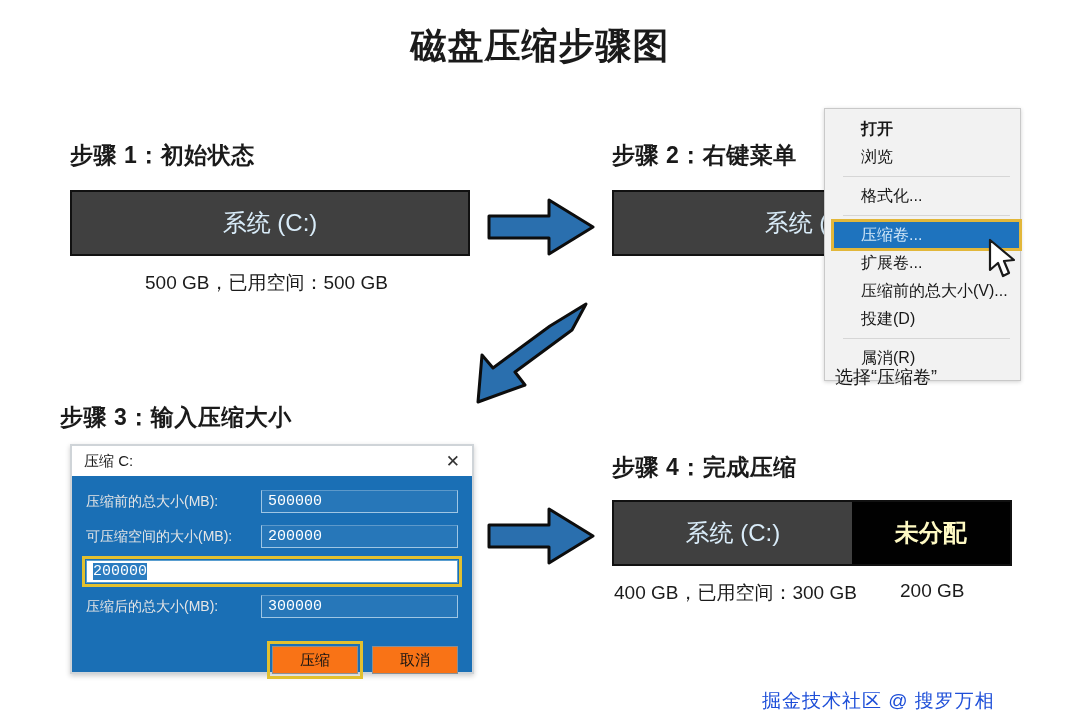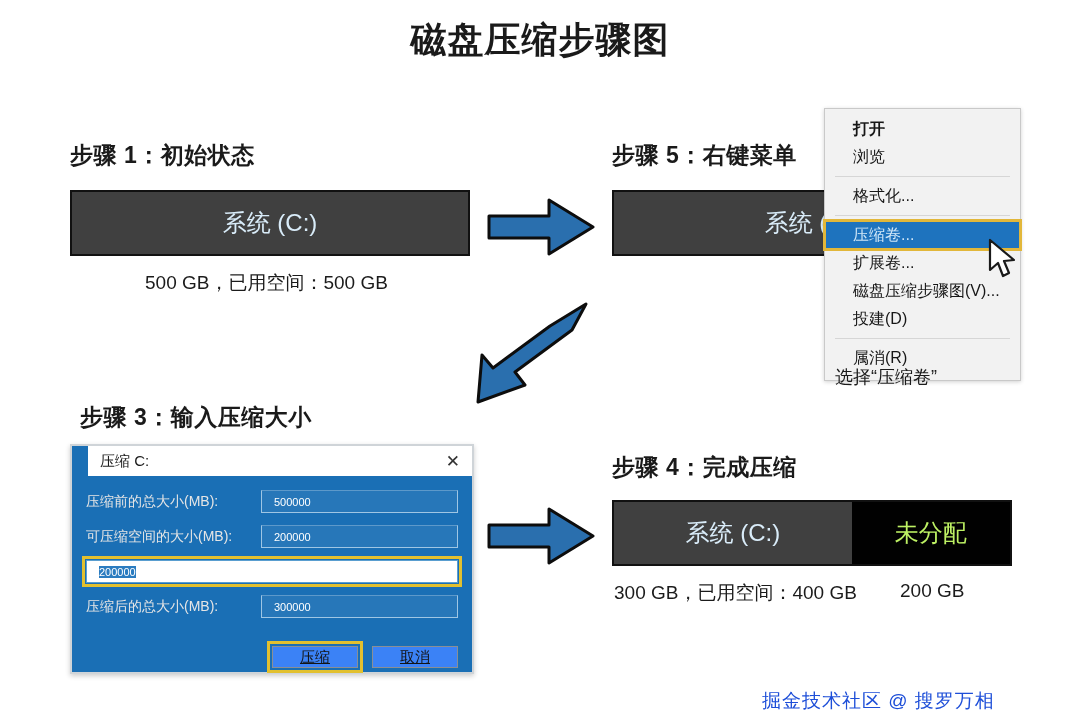--- a/index.html
+++ b/index.html
@@ -7,21 +7,21 @@
     width:1080px;height:725px;
     background:#ffffff;
     font-family:"Liberation Sans","DejaVu Sans",sans-serif;
     overflow:hidden;position:relative;
     -webkit-font-smoothing:antialiased;
   }
   #stage{position:absolute;left:0;top:0;width:1080px;height:725px;}
 
   
   .page-title{
-    position:absolute;left:0;top:16px;width:1080px;
+    position:absolute;left:0;top:22px;width:1080px;
     text-align:center;
     font-size:36px;font-weight:bold;color:#1a1a1a;
     letter-spacing:1px;
   }
 
   
   .step-head{
     position:absolute;
     font-size:23px;font-weight:bold;color:#1a1a1a;
     letter-spacing:0.5px;white-space:nowrap;text-align:center;
@@ -35,38 +35,38 @@
     display:flex;align-items:center;
     overflow:hidden;
   }
   .disk-seg{
     height:100%;
     display:flex;align-items:center;justify-content:center;
     font-size:24px;
     box-sizing:border-box;
   }
   .seg-blue{background:#404040;color:#d9ecf9;}
-  .seg-black{background:#010101;color:#bef264;}
+  .seg-black{background:#010101;color:#fef9c3;font-weight:bold;}
 
   .bar-caption{
     position:absolute;
     font-size:19px;color:#1b1b1b;white-space:nowrap;
   }
 
   
   .arrow-svg{position:absolute;}
 
   
   .ctx-menu{
     position:absolute;
     background:#f2f2f2;
     border:1px solid #c9c9c9;
     box-sizing:border-box;
     box-shadow:0 1px 4px rgba(0,0,0,0.18);
-    padding:6px 0 8px 0;
+    padding:6px 0 8px 8px;
   }
   .ctx-item{
     position:relative;
     height:28px;line-height:28px;
     padding:0 14px 0 28px;
     font-size:16px;color:#171717;
     white-space:nowrap;
     box-sizing:border-box;
   }
   .ctx-item.bold{font-weight:bold;}
@@ -92,21 +92,20 @@
     background:#1a6fb5;
     border:2px solid #cfd4d8;
     box-sizing:border-box;
     box-shadow:0 2px 5px rgba(0,0,0,0.2);
   }
   .dlg-titlebar{
     height:30px;background:#ffffff;
     display:flex;align-items:center;
     padding:0 6px 0 12px;
     box-sizing:border-box;
-    margin-left:16px;
   }
   .dlg-title{font-size:15px;color:#1a1a1a;flex:1;}
   .dlg-close{
     font-size:17px;color:#333;cursor:default;
     padding:0 6px;line-height:1;
   }
   .dlg-body{padding:14px 14px 6px 14px;}
   .dlg-row{
     display:flex;align-items:center;
     margin-bottom:12px;
@@ -114,44 +113,45 @@
   .dlg-label{
     width:175px;flex:none;
     font-size:14px;color:#e5e5e5;
   }
   .dlg-input{
     flex:1;height:23px;
     background:rgba(255,255,255,0.06);
     border:1px solid #9fc6e4;
     border-top-color:rgba(255,255,255,0.25);
     box-sizing:border-box;
-    color:#ffffff;font-size:11px;
-    display:flex;align-items:center;
-    padding:0 12px;
+    color:#ffffff;font-size:15px;
+    display:flex;align-items:center;
+    padding:0 6px;
+    font-family:Liberation Mono, monospace;
   }
   .dlg-input.focused{
     background:#ffffff;color:#1a1a1a;
     border:1px solid #5a9ed0;
     outline:3px solid #e2c02f;
     outline-offset:1px;
   }
   .dlg-input.focused .sel{
     background:#2b7cc0;color:#ffffff;
   }
   .dlg-buttons{
     display:flex;justify-content:flex-end;
     gap:14px;padding:10px 14px 14px 14px;
   }
   .dlg-btn{
-    width:86px;height:22px;
-    background:#3b82f6;
+    width:86px;height:28px;
+    background:#f97316;
     border:1px solid #8a8f94;
     box-sizing:border-box;
     display:flex;align-items:center;justify-content:center;
-    font-size:15px;color:#141414;text-decoration:underline;
+    font-size:15px;color:#141414;
   }
   .dlg-btn.primary{
     outline:3px solid #e2c02f;outline-offset:2px;
   }
 
   
   .watermark{
     position:absolute;
     font-size:19px;color:#1d4ed8;
     white-space:nowrap;letter-spacing:1px;
@@ -169,56 +169,56 @@
   <div class="disk-bar" style="left:70px;top:190px;width:400px;height:66px;">
     <div class="disk-seg seg-blue" style="width:100%;">系统 (C:)</div>
   </div>
 
   <div class="bar-caption" style="left:145px;top:270px;">500 GB，已用空间：500 GB</div>
 
   <svg class="arrow-svg" style="left:487px;top:196px;" width="110" height="62" viewBox="0 0 110 62">
     <polygon points="2,20 62,20 62,4 106,31 62,58 62,42 2,42" fill="#2a6fae" stroke="#0d0d0d" stroke-width="3" stroke-linejoin="round"></polygon>
   </svg>
 
-  <div class="step-head" style="left:612px;top:140px;">步骤 5：右键菜单</div>
+  <div class="step-head" style="left:612px;top:140px;">步骤 2：右键菜单</div>
 
   <div class="disk-bar" style="left:612px;top:190px;width:400px;height:66px;">
     <div class="disk-seg seg-blue" style="width:100%;">系统 (C:)</div>
   </div>
 
   <div class="ctx-menu" style="left:824px;top:108px;width:197px;">
 
     <div class="ctx-item bold">打开</div>
     <div class="ctx-item">浏览</div>
     <div class="ctx-sep"></div>
 
     <div class="ctx-item">格式化...</div>
     <div class="ctx-sep"></div>
 
     <div class="ctx-item selected">压缩卷...</div>
     <div class="ctx-item">扩展卷...</div>
 
-    <div class="ctx-item">磁盘压缩步骤图(V)...</div>
+    <div class="ctx-item">压缩前的总大小(V)...</div>
     <div class="ctx-item">投建(D)</div>
     <div class="ctx-sep"></div>
 
     <div class="ctx-item">属消(R)</div>
   </div>
 
   <svg class="cursor" style="left:988px;top:238px;" width="30" height="44" viewBox="0 0 30 44">
     <polygon points="2,2 2,32 10,25 15,38 21,35 16,23 26,22" fill="#ffffff" stroke="#1a1a1a" stroke-width="2.2" stroke-linejoin="round"></polygon>
   </svg>
 
   <div class="menu-caption" style="left:818px;top:365px;">选择“压缩卷”</div>
 
   <svg class="arrow-svg" style="left:420px;top:300px;" width="170" height="112" viewBox="0 0 170 112">
     <polygon points="166,4 152,30 95,72 105,85 58,102 62,55 73,68 130,26" fill="#2a6fae" stroke="#0d0d0d" stroke-width="3" stroke-linejoin="round"></polygon>
   </svg>
 
-  <div class="step-head" style="left:80px;top:402px;">步骤 3：输入压缩大小</div>
+  <div class="step-head" style="left:60px;top:402px;">步骤 3：输入压缩大小</div>
 
   <div class="dialog" style="left:70px;top:444px;width:404px;height:230px;">
 
     <div class="dlg-titlebar">
       <div class="dlg-title">压缩 C:</div>
       <div class="dlg-close">✕</div>
     </div>
 
     <div class="dlg-body">
 
@@ -255,18 +255,18 @@
     <polygon points="2,20 62,20 62,4 106,31 62,58 62,42 2,42" fill="#2a6fae" stroke="#0d0d0d" stroke-width="3" stroke-linejoin="round"></polygon>
   </svg>
 
   <div class="step-head" style="left:612px;top:452px;">步骤 4：完成压缩</div>
 
   <div class="disk-bar" style="left:612px;top:500px;width:400px;height:66px;">
     <div class="disk-seg seg-blue" style="width:60%;">系统 (C:)</div>
     <div class="disk-seg seg-black" style="width:40%;">未分配</div>
   </div>
 
-  <div class="bar-caption" style="left:614px;top:580px;">300 GB，已用空间：400 GB</div>
+  <div class="bar-caption" style="left:614px;top:580px;">400 GB，已用空间：300 GB</div>
   <div class="bar-caption" style="left:900px;top:580px;">200 GB</div>
 
   <div class="watermark" style="left:762px;top:688px;">掘金技术社区 @ 搜罗万相</div>
 
 </div>
 
 </body></html>

